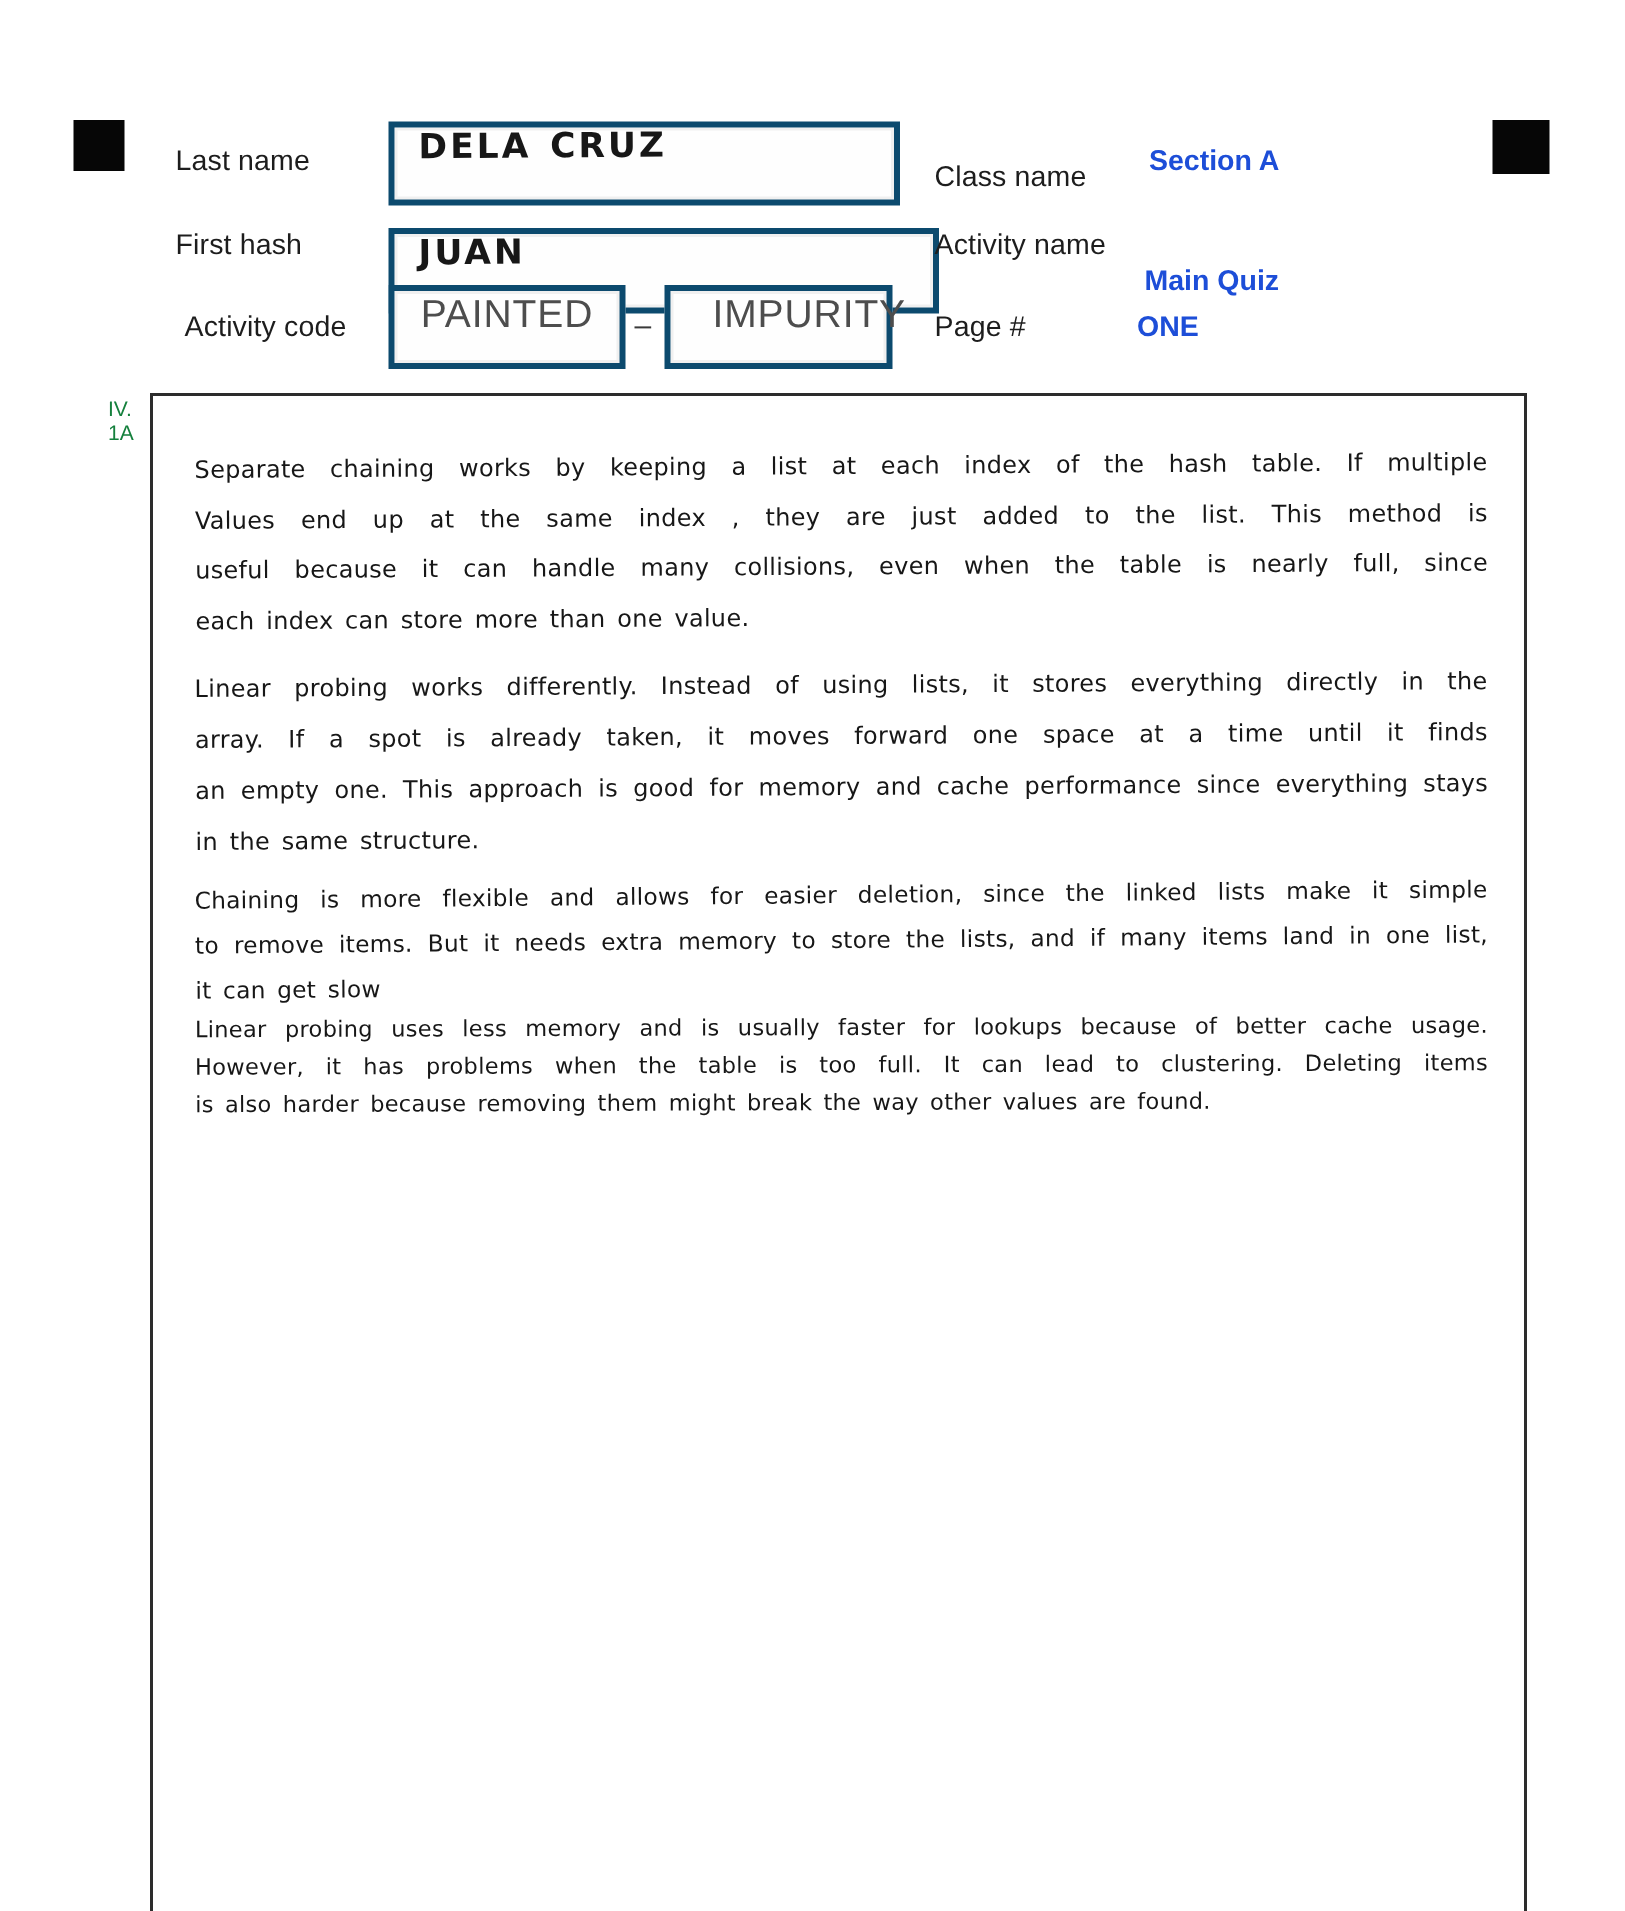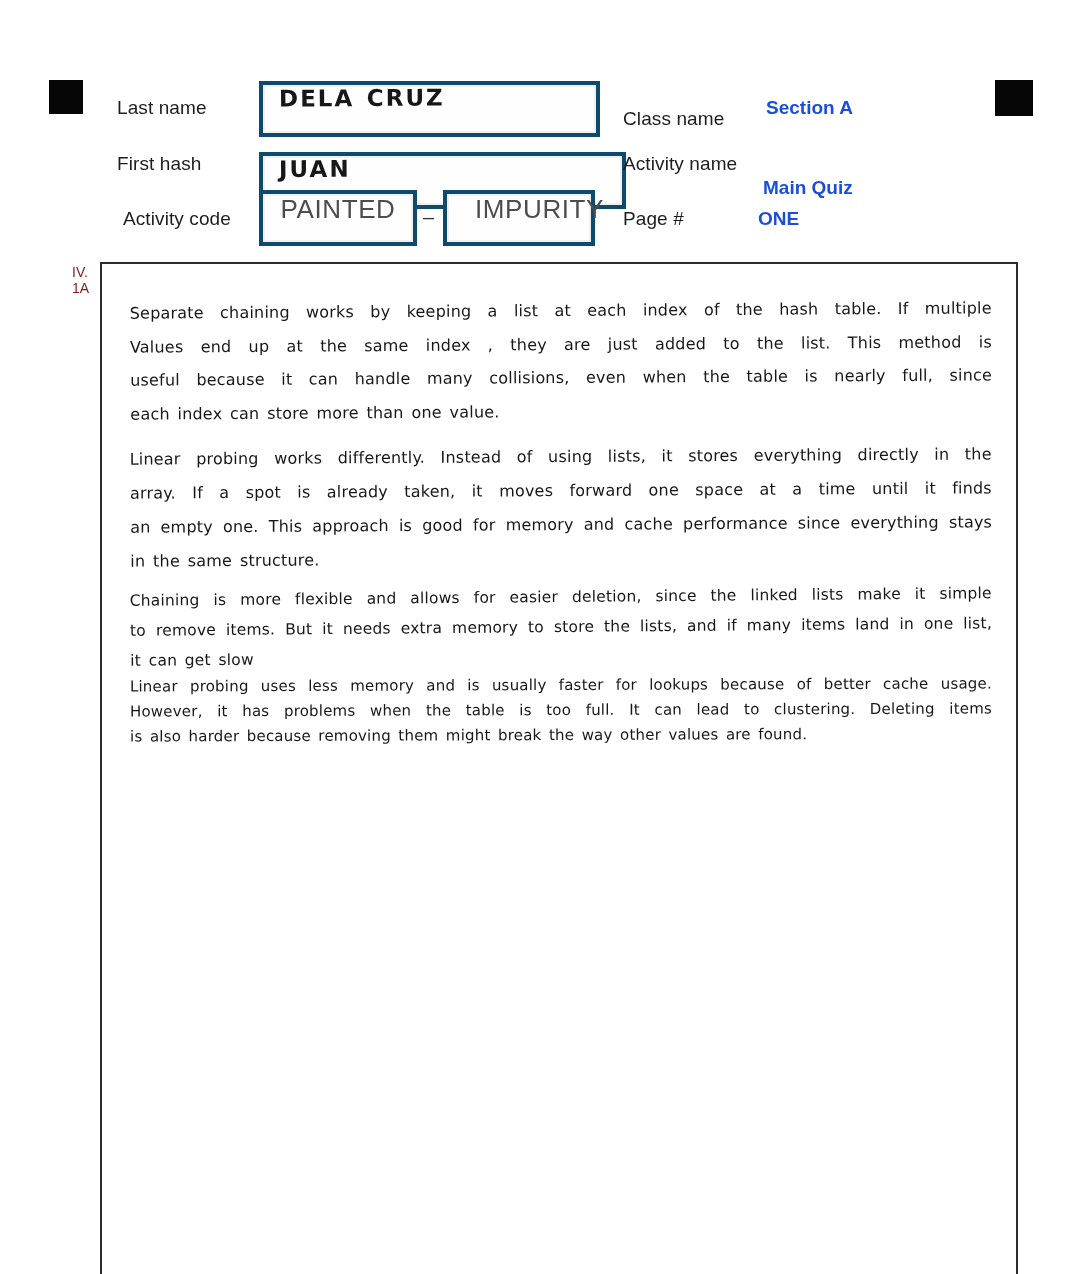--- a/index.html
+++ b/index.html
@@ -67,21 +67,21 @@
     font-weight: 600;
     padding-left: 16px;
     letter-spacing: 2px;
     transform: rotate(-0.4deg);
   }
 
   
   #section-label {
     left: 72px; top: 264px;
     font-size: 14px;
-    color: #7f1d1d;
+    color: #15803d;
     line-height: 1.15;
     text-align: left;
   }
   #answer-box {
     left: 100px; top: 262px;
     width: 918px; height: 1040px;
     border: 2px solid #2c2c2c;
     background: #ffffff;
     box-sizing: border-box;
   }

